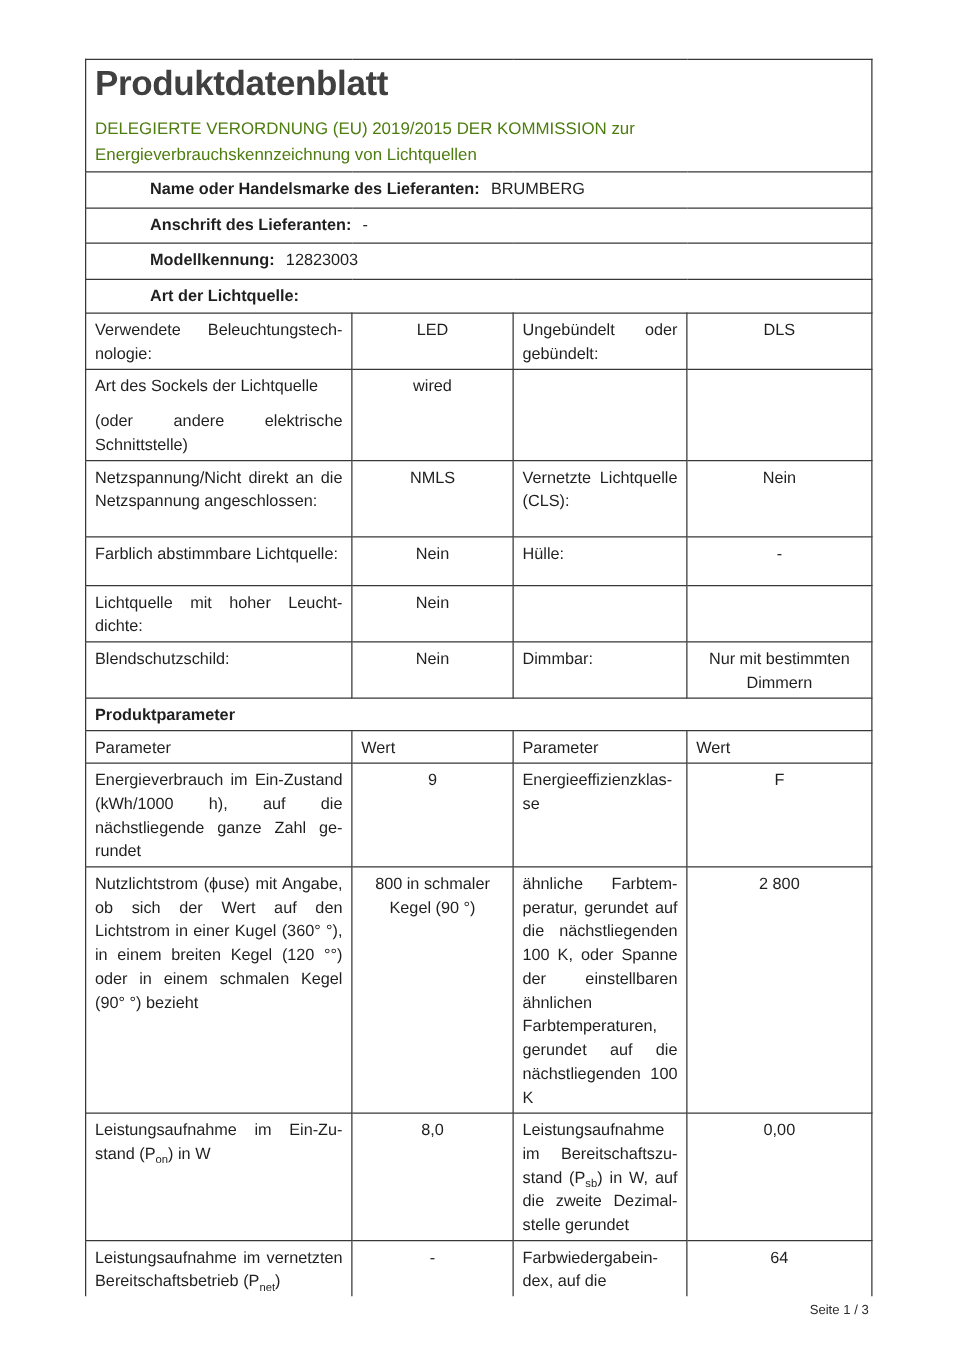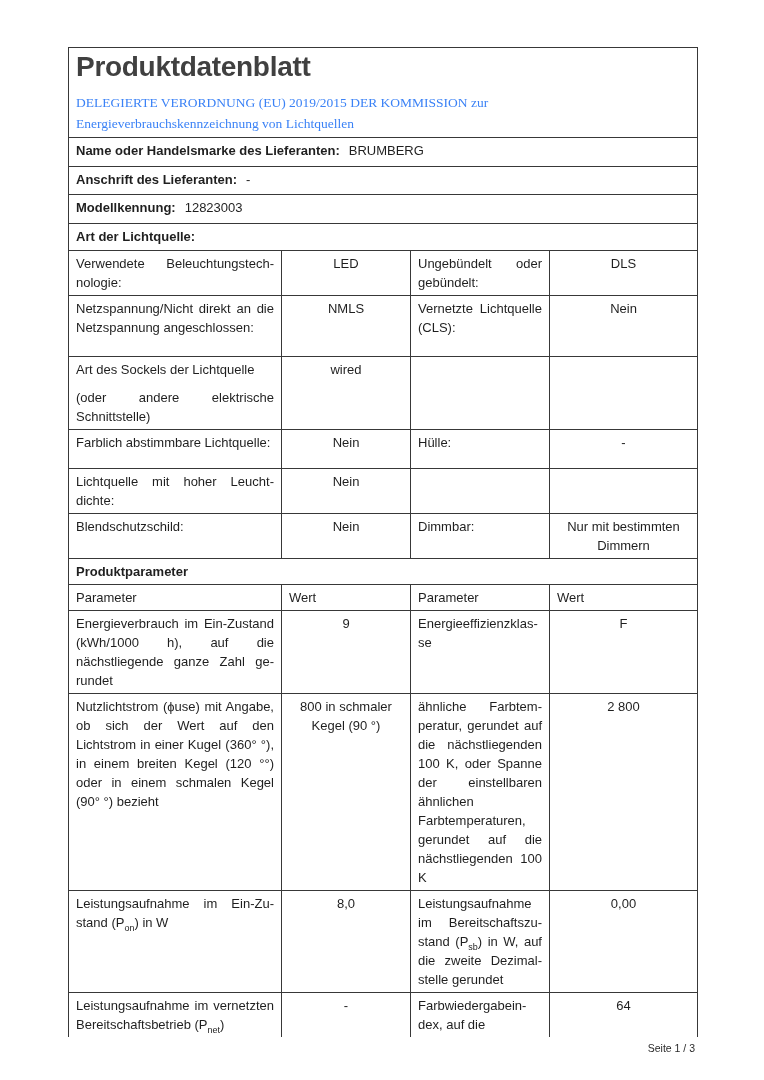--- a/index.html
+++ b/index.html
@@ -35,26 +35,25 @@
   h1.doc-title {
     font-size: 28px;
     font-weight: bold;
     line-height: 32px;
     letter-spacing: -0.3px;
     margin-bottom: 9px;
   }
   .regulation {
     font-size: 13.5px;
     line-height: 21px;
-    color: #3b82f6;
+    color: #4d7c0f;
     max-width: 560px;
-    font-family: Liberation Serif, serif;
   }
   td.info-cell { padding: 5px 8px; font-size: 13.5px; }
-  .info-label { font-weight: bold; }
+  .info-label { font-weight: bold; margin-left: 44px; }
   .info-value { margin-left: 9px; font-weight: normal; }
   td.p {
     text-align: justify;
     margin-left: 31px;
   }
   td.v {
     text-align: center;
   }
   td.section-cell {
     text-align: left;
@@ -114,34 +113,34 @@
           <span class="info-label">Art der Lichtquelle:</span><span class="info-value"></span>
         </td>
       </tr>
 
       <tr style="height:41px">
         <td class="p">Verwendete Beleuchtungs­tech­nologie:</td>
         <td class="v">LED</td>
         <td class="p">Ungebündelt oder gebündelt:</td>
         <td class="v">DLS</td>
       </tr>
-      <tr style="height:61px">
-        <td class="p">Netzspannung/Nicht direkt an die Netzspannung angeschlos­sen:</td>
-        <td class="v">NMLS</td>
-        <td class="p">Vernetzte Lichtquel­le (CLS):</td>
-        <td class="v">Nein</td>
-      </tr>
       <tr style="height:63px">
         <td class="p">
           <div>Art des Sockels der Lichtquelle</div>
           <div class="para2">(oder andere elektrische Schnittstelle)</div>
         </td>
         <td class="v">wired</td>
         <td class="p"></td>
         <td class="v"></td>
+      </tr>
+      <tr style="height:61px">
+        <td class="p">Netzspannung/Nicht direkt an die Netzspannung angeschlos­sen:</td>
+        <td class="v">NMLS</td>
+        <td class="p">Vernetzte Lichtquel­le (CLS):</td>
+        <td class="v">Nein</td>
       </tr>
       <tr style="height:39px">
         <td class="p">Farblich abstimmbare Licht­quelle:</td>
         <td class="v">Nein</td>
         <td class="p">Hülle:</td>
         <td class="v">-</td>
       </tr>
       <tr style="height:42px">
         <td class="p">Lichtquelle mit hoher Leucht­dichte:</td>
         <td class="v">Nein</td>

